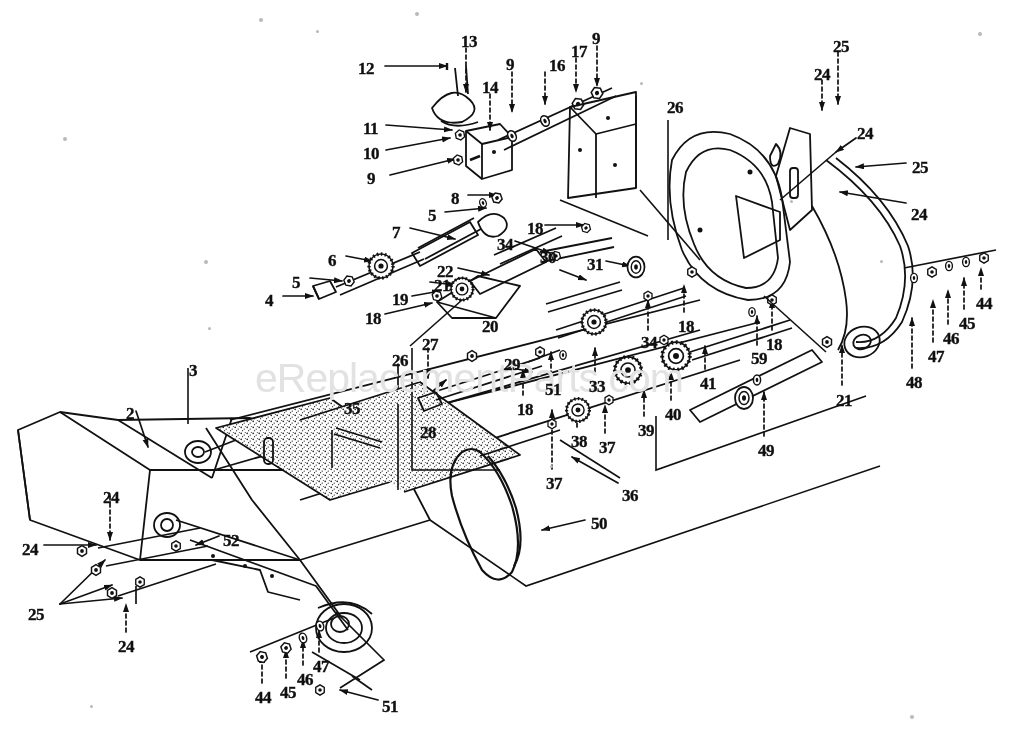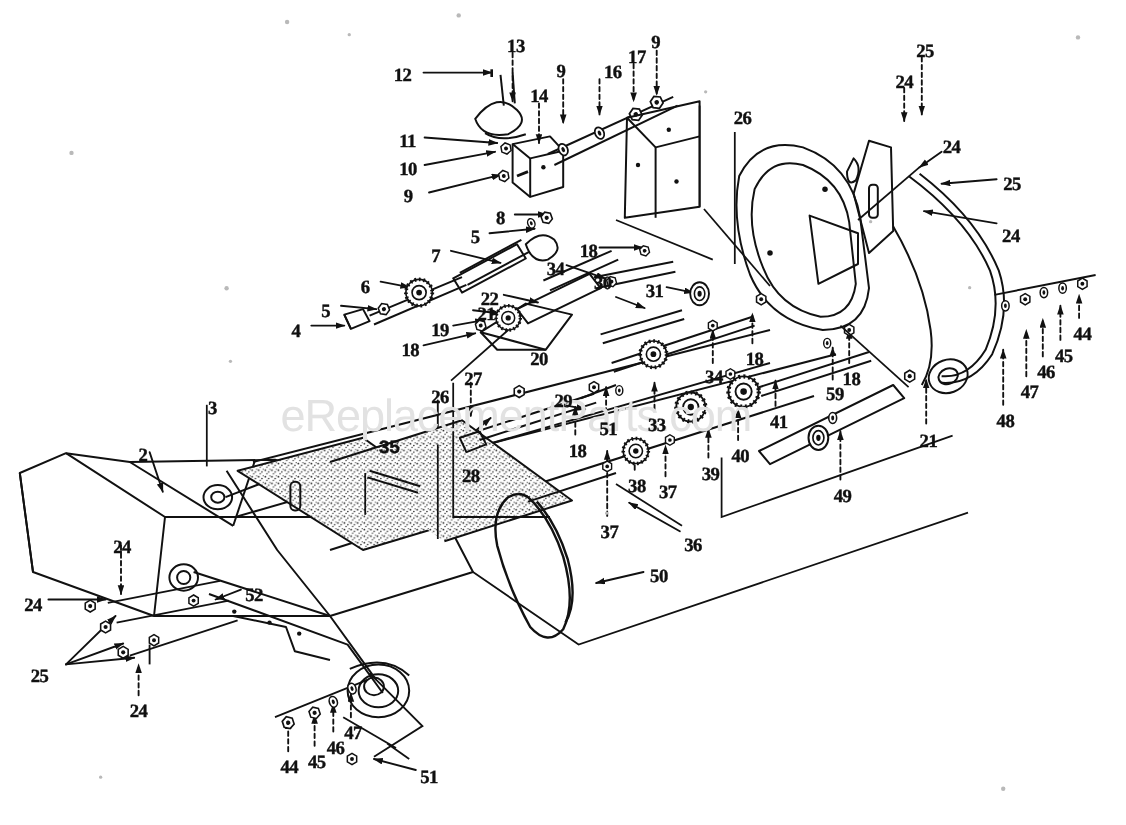--- a/index.html
+++ b/index.html
@@ -527,21 +527,21 @@
       <div class="callout" style="left: 678px; top: 318px;">18</div>
       <div class="callout" style="left: 766px; top: 336px;">18</div>
       <div class="callout" style="left: 751px; top: 350px;">59</div>
       <div class="callout" style="left: 836px; top: 392px;">21</div>
       <div class="callout" style="left: 906px; top: 374px;">48</div>
       <div class="callout" style="left: 928px; top: 348px;">47</div>
       <div class="callout" style="left: 943px; top: 330px;">46</div>
       <div class="callout" style="left: 959px; top: 315px;">45</div>
       <div class="callout" style="left: 976px; top: 295px;">44</div>
       <div class="callout" style="left: 189px; top: 362px;">3</div>
-      <div class="callout" style="left: 344px; top: 400px; font-family: Liberation Mono, monospace;">35</div>
+      <div class="callout" style="left: 344px; top: 400px;">35</div>
       <div class="callout" style="left: 422px; top: 336px; text-align: right;">27</div>
       <div class="callout" style="left: 392px; top: 352px;">26</div>
       <div class="callout" style="left: 420px; top: 424px;">28</div>
       <div class="callout" style="left: 504px; top: 356px;">29</div>
       <div class="callout" style="left: 545px; top: 381px;">51</div>
       <div class="callout" style="left: 589px; top: 378px;">33</div>
       <div class="callout" style="left: 517px; top: 401px;">18</div>
       <div class="callout" style="left: 700px; top: 375px;">41</div>
       <div class="callout" style="left: 665px; top: 406px;">40</div>
       <div class="callout" style="left: 638px; top: 422px;">39</div>

